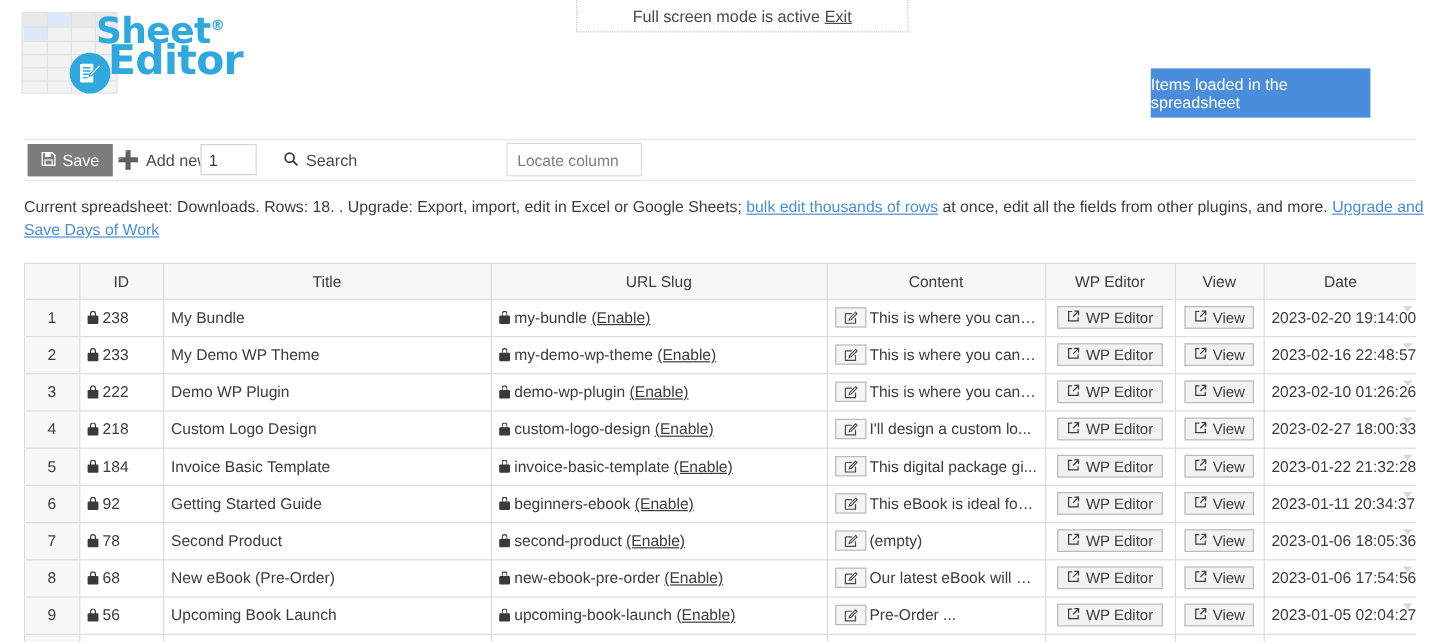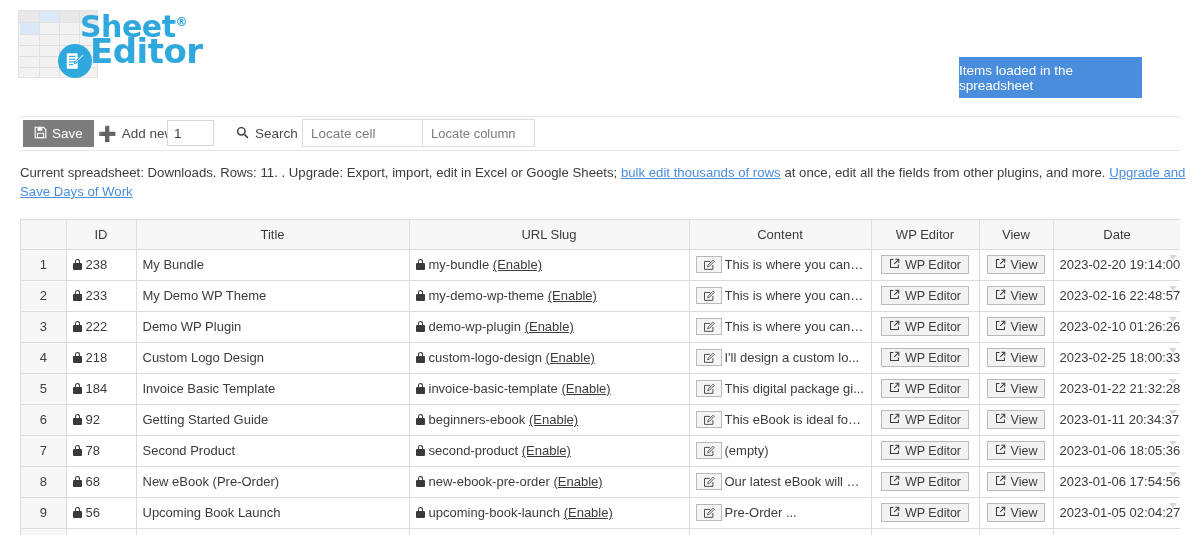--- a/index.html
+++ b/index.html
@@ -228,20 +228,24 @@
     border-right: 4px solid transparent;
     border-top: 5px solid #d8d8d8;
   }
   tr.partial td { height: 14px; }
 </style>
 </head>
 <body>
 
 <div id="app">
 
+  <div class="fs-notice">
+    <span>Full screen mode is active</span>
+    <a href="#">Exit</a>
+  </div>
 
   <div class="logo-wrap">
     <div class="logo-grid">
       <div class="hdr"></div>
       <div class="sel2"></div>
       <div class="sel"></div>
       <div class="gv" style="left:20px"></div>
       <div class="gv" style="left:40px"></div>
       <div class="gv" style="left:60px"></div>
       <div class="gh" style="top:11px"></div>
@@ -296,30 +300,29 @@
     <button class="btn-search">
       <span>
         <svg width="13" height="13" viewBox="0 0 16 16">
             <circle cx="6.6" cy="6.6" r="4.6" fill="none" stroke="#3c3c3c" stroke-width="1.8"></circle>
             <line x1="10.2" y1="10.2" x2="14.6" y2="14.6" stroke="#3c3c3c" stroke-width="1.9"></line>
           </svg>
       </span>
       <span>Search</span>
     </button>
 
-    <input class="locate-cell" type="text" placeholder="Locate cell" style="">
     <input class="locate-col" type="text" placeholder="Locate column" style="">
   </div>
   <div class="toolbar-sep-bot"></div>
 
   <div class="infoline">
     <b>Current spreadsheet:</b>
     <span>Downloads.</span>
     <b>Rows:</b>
-    <span>11. .</span>
+    <span>18. .</span>
     <b>Upgrade:</b>
     <span>Export, import, edit in Excel or Google Sheets;</span>
     <a href="#">bulk edit thousands of rows</a>
     <span>at once, edit all the fields from other plugins, and more.</span>
     <a href="#">Upgrade and Save Days of Work</a>
   </div>
 
   <div class="sheet">
     <table class="grid">
       <colgroup>
@@ -472,21 +475,21 @@
                 <span>WP Editor</span>
               </span></td>
             <td class="cell-view"><span class="linkbtn">
                 <span><svg width="11" height="11" viewBox="0 0 16 16">
                     <path d="M6.5 2.3H2.2v11.5h11.5V9.4" fill="none" stroke="#3c3c3c" stroke-width="1.5"></path>
                     <path d="M9.2 1.8h5v5" fill="none" stroke="#3c3c3c" stroke-width="1.5"></path>
                     <line x1="14" y1="2.2" x2="7.6" y2="8.6" stroke="#3c3c3c" stroke-width="1.5"></line>
                   </svg></span>
                 <span>View</span>
               </span></td>
-            <td class="cell-date"><span>2023-02-25 18:00:33</span><span class="date-caret"></span></td>
+            <td class="cell-date"><span>2023-02-27 18:00:33</span><span class="date-caret"></span></td>
           </tr>
           <tr>
             <td class="rownum">5</td>
             <td class="cell-id"><span class="lock"><span class="shk"></span><span class="body"></span></span><span>184</span></td>
             <td class="cell-title">Invoice Basic Template</td>
             <td class="cell-slug"><span class="lock"><span class="shk"></span><span class="body"></span></span><span>invoice-basic-template</span> <a href="#" class="enable-link">(Enable)</a></td>
             <td class="cell-content">
               <div class="content-cell">
                 <span class="edit-box">
                   <svg width="12" height="12" viewBox="0 0 16 16">

